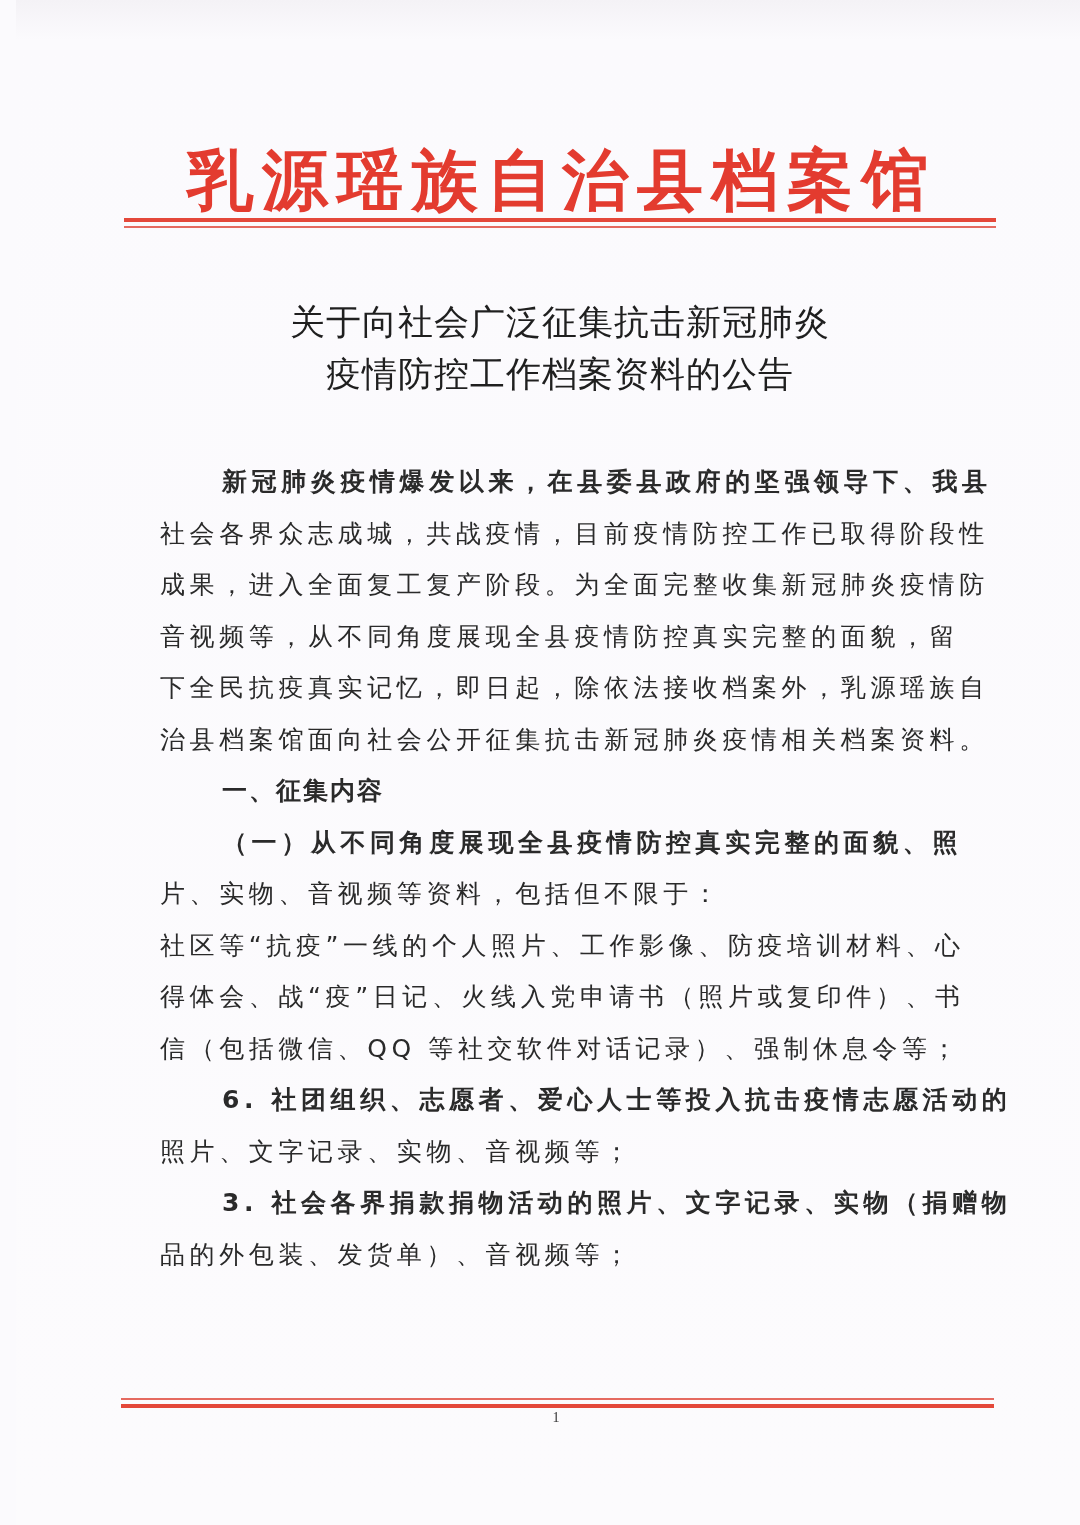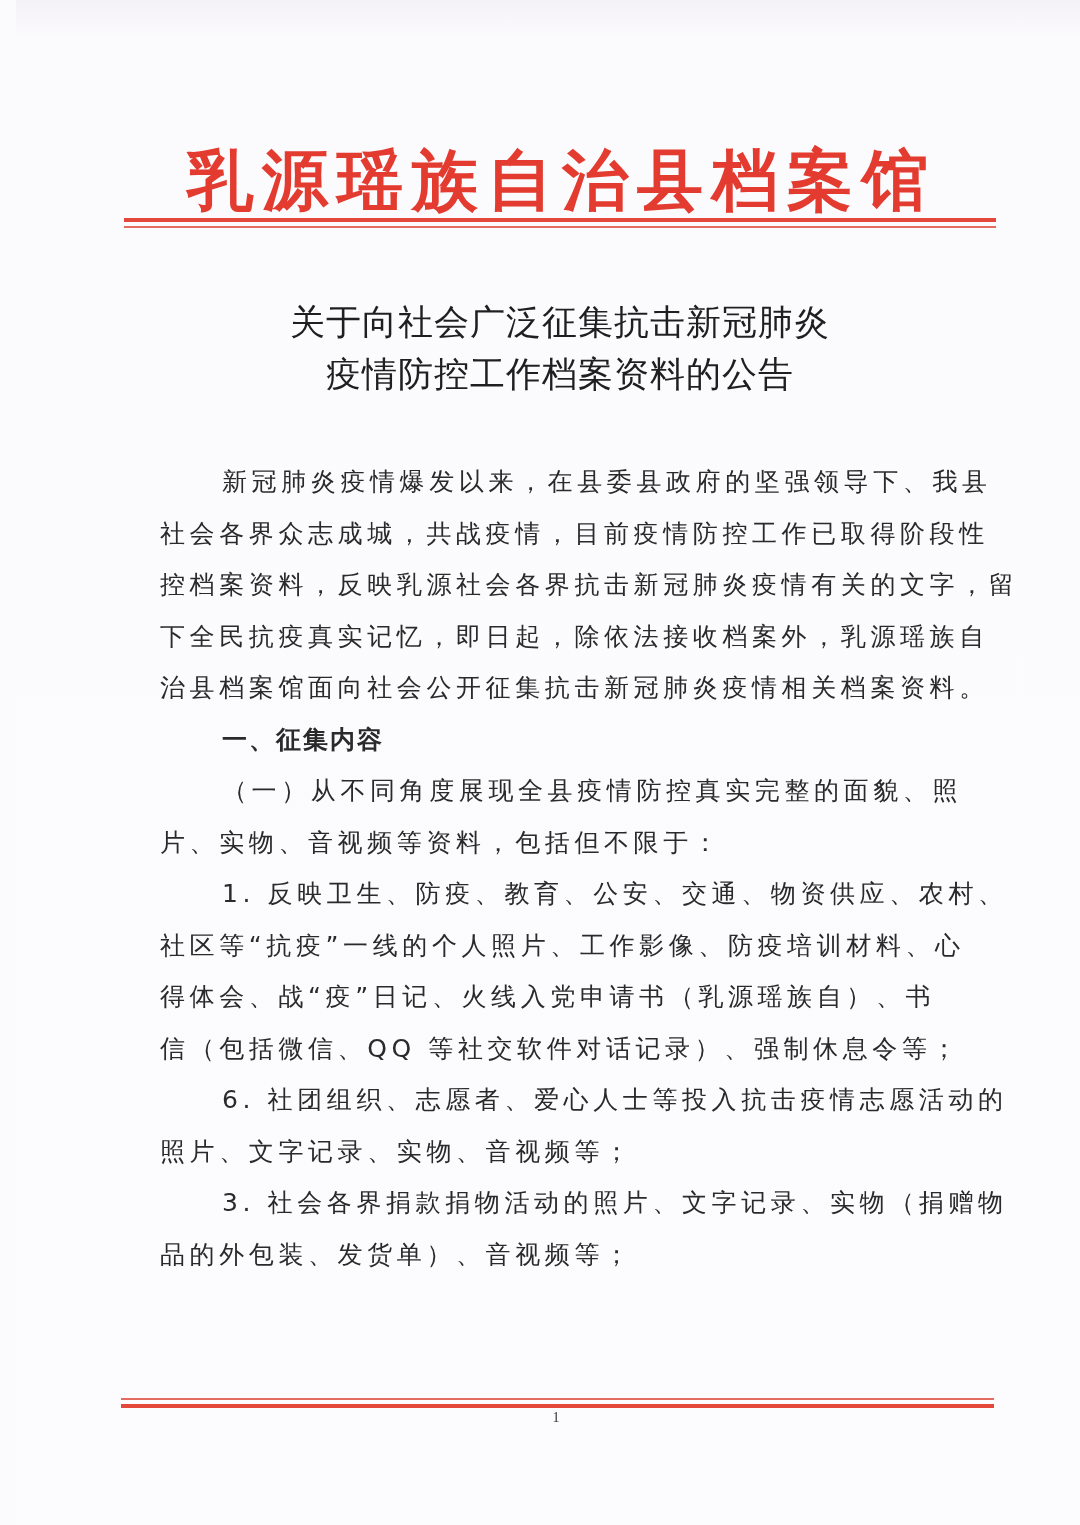--- a/index.html
+++ b/index.html
@@ -77,21 +77,21 @@
       font-family: "DejaVu Sans", "Liberation Sans", sans-serif;
       font-size: 25px;
       line-height: 51.5px;
       color: #2a2a2a;
       letter-spacing: 4.6px;
     }
     .body-text .line {
       white-space: nowrap;
       height: 51.5px;
     }
-    .indent { padding-left: 62px; }
+    .indent { padding-left: 62px; font-weight: bold; }
     .section-heading {
       font-weight: bold;
       letter-spacing: 2px;
     }
     .page-number {
       position: absolute;
       left: 0;
       width: 1080px;
       top: 1410px;
       text-align: center;
@@ -114,36 +114,36 @@
 
   <div class="doc-title">
     <div>关于向社会广泛征集抗击新冠肺炎</div>
     <div>疫情防控工作档案资料的公告</div>
   </div>
 
   <div class="body-text">
     <div>
       <div class="line indent">新冠肺炎疫情爆发以来，在县委县政府的坚强领导下、我县</div>
       <div class="line">社会各界众志成城，共战疫情，目前疫情防控工作已取得阶段性</div>
-      <div class="line">控档案资料，反映乳源社会各界抗击新冠肺炎疫情有关的文字，留</div>
+      <div class="line">成果，进入全面复工复产阶段。为全面完整收集新冠肺炎疫情防</div>
+      <div class="line">音视频等，从不同角度展现全县疫情防控真实完整的面貌，留</div>
       <div class="line">下全民抗疫真实记忆，即日起，除依法接收档案外，乳源瑶族自</div>
       <div class="line">治县档案馆面向社会公开征集抗击新冠肺炎疫情相关档案资料。</div>
     </div>
 
     <div class="line indent section-heading">一、征集内容</div>
 
     <div>
       <div class="line indent">（一）从不同角度展现全县疫情防控真实完整的面貌、照</div>
       <div class="line">片、实物、音视频等资料，包括但不限于：</div>
     </div>
 
     <div>
-      <div class="line indent">1. 反映卫生、防疫、教育、公安、交通、物资供应、农村、</div>
       <div class="line">社区等“抗疫”一线的个人照片、工作影像、防疫培训材料、心</div>
-      <div class="line">得体会、战“疫”日记、火线入党申请书（乳源瑶族自）、书</div>
+      <div class="line">得体会、战“疫”日记、火线入党申请书（照片或复印件）、书</div>
       <div class="line">信（包括微信、QQ 等社交软件对话记录）、强制休息令等；</div>
     </div>
 
     <div>
       <div class="line indent">6. 社团组织、志愿者、爱心人士等投入抗击疫情志愿活动的</div>
       <div class="line">照片、文字记录、实物、音视频等；</div>
     </div>
 
     <div>
       <div class="line indent">3. 社会各界捐款捐物活动的照片、文字记录、实物（捐赠物</div>

